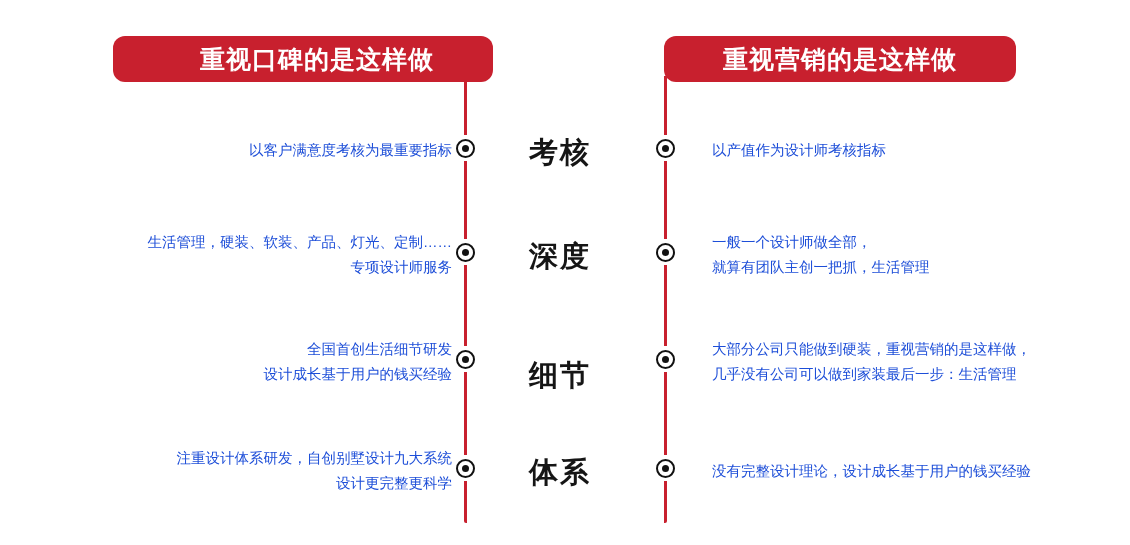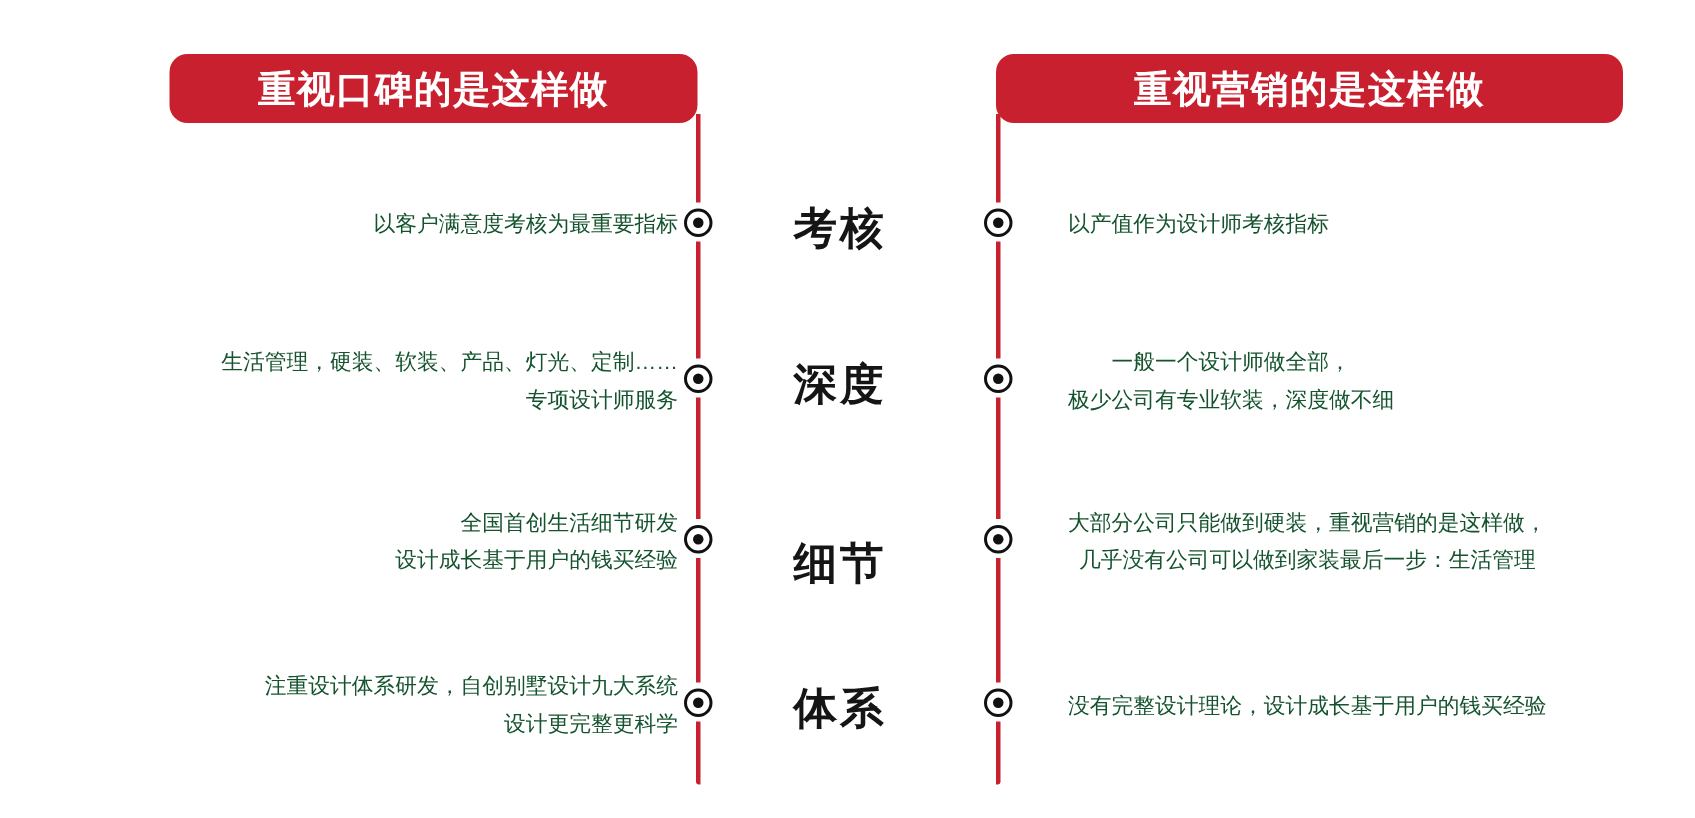--- a/index.html
+++ b/index.html
@@ -27,22 +27,22 @@
     background: #c8202e;
     color: #ffffff;
     display: flex;
     align-items: center;
     justify-content: center;
     font-size: 25px;
     font-weight: 700;
     letter-spacing: 1px;
     white-space: nowrap;
   }
-  #banner-left  { left: 113px; width: 352px; }
-  #banner-right { left: 664px; width: 418px; font-family: Liberation Serif, serif; }
+  #banner-left  { left: 113px; width: 352px; padding-left: 28px; }
+  #banner-right { left: 664px; width: 352px; font-family: Liberation Serif, serif; }
 
   
   .rail {
     position: absolute;
     top: 76px;
     width: 3px;
     height: 447px;
     background: #c8202e;
   }
   #rail-left  { left: 464px; border-bottom-left-radius: 2px; }
@@ -63,32 +63,32 @@
     position: absolute;
     left: 0;
     width: 1130px;
     display: flex;
     align-items: center;
   }
 
   .side {
     font-size: 14.5px;
     line-height: 25px;
-    color: #14532d;
+    color: #1d4ed8;
     white-space: pre-line;
   }
   .side-left {
     position: absolute;
     right: 678px;           
     text-align: right;
   }
   .side-right {
     position: absolute;
     left: 712px;
-    text-align: center;
+    text-align: left;
   }
 
   
   .marker {
     position: absolute;
     width: 19px;
     height: 19px;
     border-radius: 50%;
     background: #ffffff;
     border: 2.5px solid #111111;
@@ -150,21 +150,21 @@
     <div class="side side-right" style="top:138px;">以产值作为设计师考核指标</div>
   </div>
 
   <div class="row" style="top:0px;">
     <div class="side side-left" style="top:230px;">生活管理，硬装、软装、产品、灯光、定制……
 专项设计师服务</div>
     <div class="marker left" style="top:243px;"></div>
     <div class="center-label" style="top:237px;">深度</div>
     <div class="marker right" style="top:243px;"></div>
     <div class="side side-right" style="top:230px;">一般一个设计师做全部，
-极少公司有专业软装，深度做不细</div>
+就算有团队主创一把抓，生活管理</div>
   </div>
 
   <div class="row" style="top:0px;">
     <div class="side side-left" style="top:337px;">全国首创生活细节研发
 设计成长基于用户的钱买经验</div>
     <div class="marker left" style="top:350px;"></div>
     <div class="center-label" style="top:344px;margin-top:12px;">细节</div>
     <div class="marker right" style="top:350px;"></div>
     <div class="side side-right" style="top:337px;">大部分公司只能做到硬装，重视营销的是这样做，
 几乎没有公司可以做到家装最后一步：生活管理</div>

